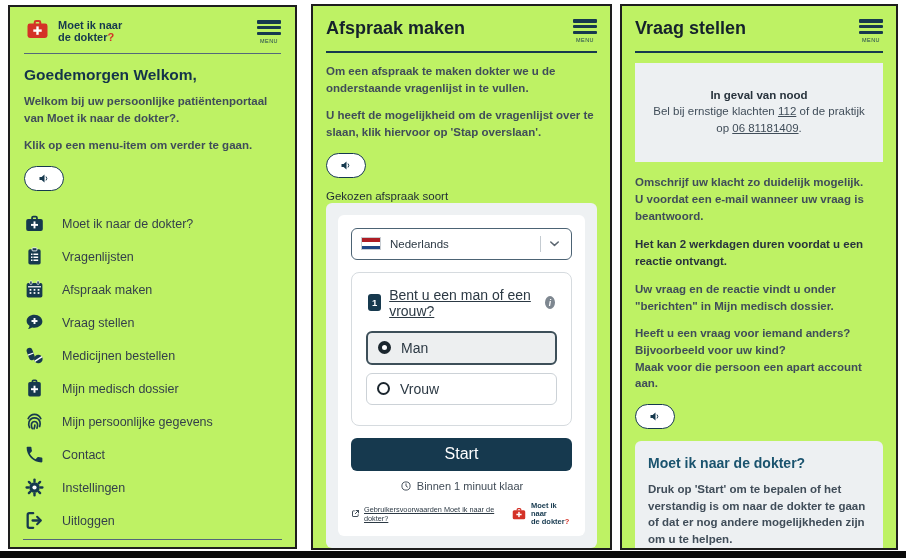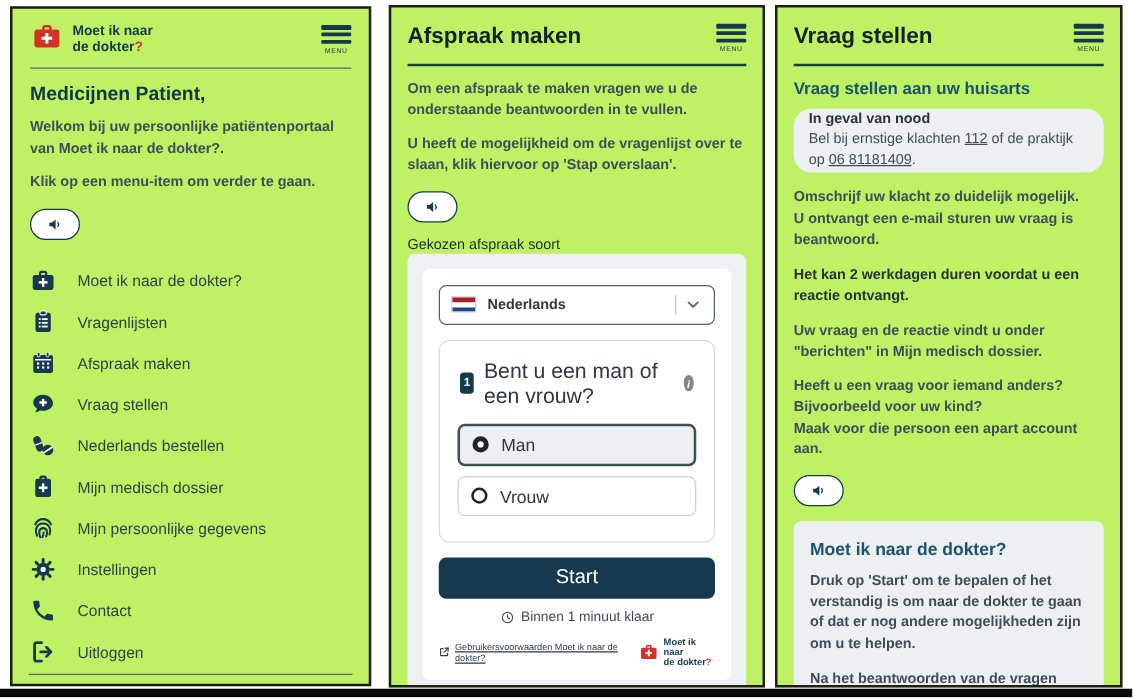--- a/index.html
+++ b/index.html
@@ -39,35 +39,35 @@
   .mi-icon svg{width:21px;height:21px;}
   .mi-label{font-size:12.5px;color:#333f4a;}
   .home-bottomline{position:absolute;left:13px;right:13px;bottom:7px;border-top:1.5px solid #53677a;}
 
   
   .chosen-label{font-size:11.5px;font-weight:normal;color:#1d2a34;margin:2px 0 1px;}
   .chosen-value{font-size:11.5px;color:#404d59;margin:0 0 9px;}
   .gray-card{background:#eef1f3;border-radius:6px;padding:12px;}
   .white-card{background:#fff;border-radius:6px;padding:13px 13px 11px;}
   .lang-select{display:flex;align-items:center;height:30px;border:1.5px solid #4c6374;border-radius:6px;
-    padding:0 9px;background:#fff;cursor:pointer;font-weight:bold;}
+    padding:0 9px;background:#fff;cursor:pointer;}
   .flag{width:20px;height:13px;border:1px solid #c8cdd2;box-sizing:border-box;margin-right:9px;display:flex;flex-direction:column;}
   .flag i{flex:1;}
   .flag i:nth-child(1){background:#AD1D25;}
   .flag i:nth-child(2){background:#fff;}
   .flag i:nth-child(3){background:#1E4785;}
   .lang-label{font-size:11.5px;color:#2c3944;flex:1;}
   .lang-right{display:flex;align-items:center;gap:6px;}
   .lang-divider{width:1px;height:16px;background:#c4cbd1;}
   .chev svg{width:15px;height:15px;display:block;}
   .q-box{border:1px solid #d6dbdf;border-radius:8px;padding:14px 12px 12px;margin-top:12px;}
   .q-row{display:flex;align-items:center;gap:8px;margin:0 4px 12px;}
   .q-num{width:17px;height:17px;background:#16394e;color:#fff;font-size:9.5px;font-weight:bold;
     border-radius:3px;display:flex;align-items:center;justify-content:center;}
-  .q-text{font-size:17px;color:#2c3944;}
+  .q-text{font-size:14px;color:#2c3944;text-decoration:underline;}
   .info-dot{width:13px;height:13px;background:#7e8790;color:#fff;border-radius:50%;font-size:8.5px;
     font-weight:bold;display:inline-flex;align-items:center;justify-content:center;cursor:pointer;font-style:italic;}
   .option{display:flex;align-items:center;gap:10px;height:30px;border-radius:6px;padding:0 10px;cursor:pointer;
     border:1px solid #ccd2d7;background:#fff;margin:0 2px 8px;}
   .option.selected{border:2px solid #3d4f59;background:#edeff0;}
   .radio{width:13px;height:13px;border-radius:50%;box-sizing:border-box;border:2.2px solid #1b262e;background:#fff;}
   .option.selected .radio{border-width:4.2px;}
   .option-label{font-size:14px;color:#2c3944;}
   .start-btn{display:block;width:100%;height:33px;background:#16394e;color:#fff;font-size:16px;
     border:none;border-radius:6px;cursor:pointer;font-family:Liberation Sans, sans-serif;margin-top:12px;}
@@ -77,21 +77,21 @@
   .terms-row{display:flex;align-items:center;justify-content:space-between;margin-top:4px;}
   .terms-left{display:flex;align-items:center;gap:4px;}
   .ext-icon svg{width:9px;height:9px;display:block;}
   .terms-link{font-size:7.3px;color:#2c3944;text-decoration:underline;cursor:pointer;}
   .mini-brand{display:flex;align-items:center;gap:4px;}
   .mini-brand svg{width:17px;height:15px;}
   .mini-brand-text{font-size:7.5px;font-weight:bold;color:#16394e;line-height:1.05;}
   .mini-brand-text .mark{color:#d43227;}
 
   
-  .alert-box{background:#edf0f2;border-radius:14px;padding:2px 12px;margin:0 0 12px;}
+  .alert-box{background:#edf0f2;border-radius:0;padding:26px 12px;margin:0 0 12px;text-align:center;}
   .alert-title{font-size:11.5px;font-weight:bold;color:#28333d;margin:0 0 2px;}
   .alert-text{font-size:11.5px;color:#404d59;line-height:1.45;margin:0;}
   .inline-link{color:#404d59;text-decoration:underline;cursor:pointer;}
   .big-box{background:#edf0f2;border-radius:6px;padding:12px 13px 10px;margin-top:2px;}
   .big-box .section-h{font-size:14px;margin:2px 0 10px;color:#1a536e;}
 </style>
 </head>
 <body>
 
 <div class="stage">
@@ -116,21 +116,21 @@
         <span class="bars">
             <span></span>
             <span></span>
             <span></span>
           </span>
         <span class="menu-label">MENU</span>
       </div>
     </div>
     <hr class="home-rule">
 
-    <h2 class="greeting">Medicijnen Patient,</h2>
+    <h2 class="greeting">Goedemorgen Welkom,</h2>
     <p class="p">Welkom bij uw persoonlijke patiëntenportaal van Moet ik naar de dokter?.</p>
     <p class="p">Klik op een menu-item om verder te gaan.</p>
 
     <button class="audio-btn" aria-label="read aloud">
       <svg viewBox="0 0 24 24">
           <path fill="#16394e" d="M4 9.6v4.8h3.4l4.6 4V5.6l-4.6 4H4z"></path>
           <path fill="none" stroke="#16394e" stroke-width="1.6" stroke-linecap="round" d="M14.8 9.4a4 4 0 0 1 0 5.2"></path>
         </svg>
     </button>
 
@@ -196,21 +196,21 @@
         <span class="mi-icon">
             <svg viewBox="0 0 24 24">
               <g transform="rotate(-20 8 10)">
                 <rect x="4.2" y="3" width="6.8" height="14.5" rx="3.4" fill="#16394e"></rect>
                 <rect x="4.2" y="9.6" width="6.8" height="1.3" fill="#fff"></rect>
               </g>
               <circle cx="16.4" cy="16" r="4.9" fill="#16394e"></circle>
               <rect x="11.4" y="15.2" width="10" height="1.6" fill="#fff" transform="rotate(-33 16.4 16)"></rect>
             </svg>
           </span>
-        <span class="mi-label">Nederlands bestellen</span>
+        <span class="mi-label">Medicijnen bestellen</span>
       </li>
       <li class="menu-item">
         <span class="mi-icon">
             <svg viewBox="0 0 24 24">
               <path fill="none" stroke="#16394e" stroke-width="2" d="M9.6 4.8v-.9c0-.7.6-1.3 1.3-1.3h2.2c.7 0 1.3.6 1.3 1.3v.9"></path>
               <rect x="4.8" y="4.6" width="14.4" height="16.6" rx="2" fill="#16394e"></rect>
               <rect x="10.9" y="8.8" width="2.2" height="8" fill="#fff"></rect>
               <rect x="8" y="11.7" width="8" height="2.2" fill="#fff"></rect>
             </svg>
           </span>
@@ -219,20 +219,28 @@
       <li class="menu-item">
         <span class="mi-icon">
             <svg viewBox="0 0 24 24" fill="none" stroke="#16394e" stroke-width="1.9" stroke-linecap="round">
               <path d="M4.8 8.6C6.2 5.6 8.9 3.8 12 3.8s5.8 1.8 7.2 4.8"></path>
               <path d="M6.4 19c-1-2-1.4-4.2-.7-6.5.8-2.8 3.3-4.7 6.3-4.7 2.9 0 5.4 1.9 6.2 4.6.5 1.8.3 3.6-.3 5.4"></path>
               <path d="M9.4 20.2c-.9-1.7-1.3-3.6-.8-5.6.4-1.5 1.7-2.6 3.4-2.6 1.6 0 3 1.1 3.4 2.6.4 1.7.1 3.4-.6 5"></path>
               <path d="M12.4 16c0 1.5-.3 3-1 4.3"></path>
             </svg>
           </span>
         <span class="mi-label">Mijn persoonlijke gegevens</span>
+      </li>
+      <li class="menu-item">
+        <span class="mi-icon">
+            <svg viewBox="0 0 24 24" fill="#16394e">
+              <path d="M6.62 10.79c1.44 2.83 3.76 5.14 6.59 6.59l2.2-2.21c.27-.27.67-.36 1.02-.24 1.12.37 2.33.57 3.57.57.55 0 1 .45 1 1V20c0 .55-.45 1-1 1-9.39 0-17-7.61-17-17 0-.55.45-1 1-1h3.5c.55 0 1 .45 1 1 0 1.25.2 2.45.57 3.57.11.35.03.74-.25 1.02l-2.2 2.2z"></path>
+            </svg>
+          </span>
+        <span class="mi-label">Contact</span>
       </li>
       <li class="menu-item">
         <span class="mi-icon">
             <svg viewBox="0 0 24 24" fill="#16394e">
               <g>
                 <rect x="10.65" y="1.6" width="2.7" height="5" rx="1.3"></rect>
                 <rect x="10.65" y="1.6" width="2.7" height="5" rx="1.3" transform="rotate(45 12 12)"></rect>
                 <rect x="10.65" y="1.6" width="2.7" height="5" rx="1.3" transform="rotate(90 12 12)"></rect>
                 <rect x="10.65" y="1.6" width="2.7" height="5" rx="1.3" transform="rotate(135 12 12)"></rect>
                 <rect x="10.65" y="1.6" width="2.7" height="5" rx="1.3" transform="rotate(180 12 12)"></rect>
@@ -241,28 +249,20 @@
                 <rect x="10.65" y="1.6" width="2.7" height="5" rx="1.3" transform="rotate(315 12 12)"></rect>
               </g>
               <circle cx="12" cy="12" r="6"></circle>
               <circle cx="12" cy="12" r="2.4" fill="#fff"></circle>
             </svg>
           </span>
         <span class="mi-label">Instellingen</span>
       </li>
       <li class="menu-item">
         <span class="mi-icon">
-            <svg viewBox="0 0 24 24" fill="#16394e">
-              <path d="M6.62 10.79c1.44 2.83 3.76 5.14 6.59 6.59l2.2-2.21c.27-.27.67-.36 1.02-.24 1.12.37 2.33.57 3.57.57.55 0 1 .45 1 1V20c0 .55-.45 1-1 1-9.39 0-17-7.61-17-17 0-.55.45-1 1-1h3.5c.55 0 1 .45 1 1 0 1.25.2 2.45.57 3.57.11.35.03.74-.25 1.02l-2.2 2.2z"></path>
-            </svg>
-          </span>
-        <span class="mi-label">Contact</span>
-      </li>
-      <li class="menu-item">
-        <span class="mi-icon">
             <svg viewBox="0 0 24 24" fill="none" stroke="#16394e" stroke-width="2.6" stroke-linecap="round" stroke-linejoin="round">
               <path d="M10.5 3.6H6.2c-1.1 0-2 .9-2 2v12.8c0 1.1.9 2 2 2h4.3"></path>
               <path d="M15 7.8l4.2 4.2-4.2 4.2" stroke-width="2.4"></path>
               <path d="M18.6 12H9.8"></path>
             </svg>
           </span>
         <span class="mi-label">Uitloggen</span>
       </li>
     </ul>
     <div class="home-bottomline"></div>
@@ -275,21 +275,21 @@
         <span class="bars">
             <span></span>
             <span></span>
             <span></span>
           </span>
         <span class="menu-label">MENU</span>
       </div>
     </div>
     <hr class="title-rule">
 
-    <p class="p">Om een afspraak te maken vragen we u de onderstaande beantwoorden in te vullen.</p>
+    <p class="p">Om een afspraak te maken dokter we u de onderstaande vragenlijst in te vullen.</p>
     <p class="p">U heeft de mogelijkheid om de vragenlijst over te slaan, klik hiervoor op 'Stap overslaan'.</p>
 
     <button class="audio-btn" aria-label="read aloud">
       <svg viewBox="0 0 24 24">
           <path fill="#16394e" d="M4 9.6v4.8h3.4l4.6 4V5.6l-4.6 4H4z"></path>
           <path fill="none" stroke="#16394e" stroke-width="1.6" stroke-linecap="round" d="M14.8 9.4a4 4 0 0 1 0 5.2"></path>
         </svg>
     </button>
 
     <div class="chosen-label">Gekozen afspraak soort</div>
@@ -373,30 +373,29 @@
         <span class="bars">
             <span></span>
             <span></span>
             <span></span>
           </span>
         <span class="menu-label">MENU</span>
       </div>
     </div>
     <hr class="title-rule">
 
-    <h3 class="section-h">Vraag stellen aan uw huisarts</h3>
 
     <div class="alert-box">
       <p class="alert-title">In geval van nood</p>
       <p class="alert-text">
         <span>Bel bij ernstige klachten </span><a class="inline-link">112</a><span> of de praktijk op </span><a class="inline-link">06 81181409</a><span>.</span>
       </p>
     </div>
 
-    <p class="p" style="margin-bottom:12px"><span>Omschrijf uw klacht zo duidelijk mogelijk.</span><br><span>U ontvangt een e-mail sturen uw vraag is beantwoord.</span></p>
+    <p class="p" style="margin-bottom:12px"><span>Omschrijf uw klacht zo duidelijk mogelijk.</span><br><span>U voordat een e-mail wanneer uw vraag is beantwoord.</span></p>
     <p class="p bold">Het kan 2 werkdagen duren voordat u een reactie ontvangt.</p>
     <p class="p">Uw vraag en de reactie vindt u onder "berichten" in Mijn medisch dossier.</p>
     <p class="p"><span>Heeft u een vraag voor iemand anders?</span><br><span>Bijvoorbeeld voor uw kind?</span><br><span>Maak voor die persoon een apart account aan.</span></p>
 
     <button class="audio-btn" aria-label="read aloud">
       <svg viewBox="0 0 24 24">
           <path fill="#16394e" d="M4 9.6v4.8h3.4l4.6 4V5.6l-4.6 4H4z"></path>
           <path fill="none" stroke="#16394e" stroke-width="1.6" stroke-linecap="round" d="M14.8 9.4a4 4 0 0 1 0 5.2"></path>
         </svg>
     </button>

